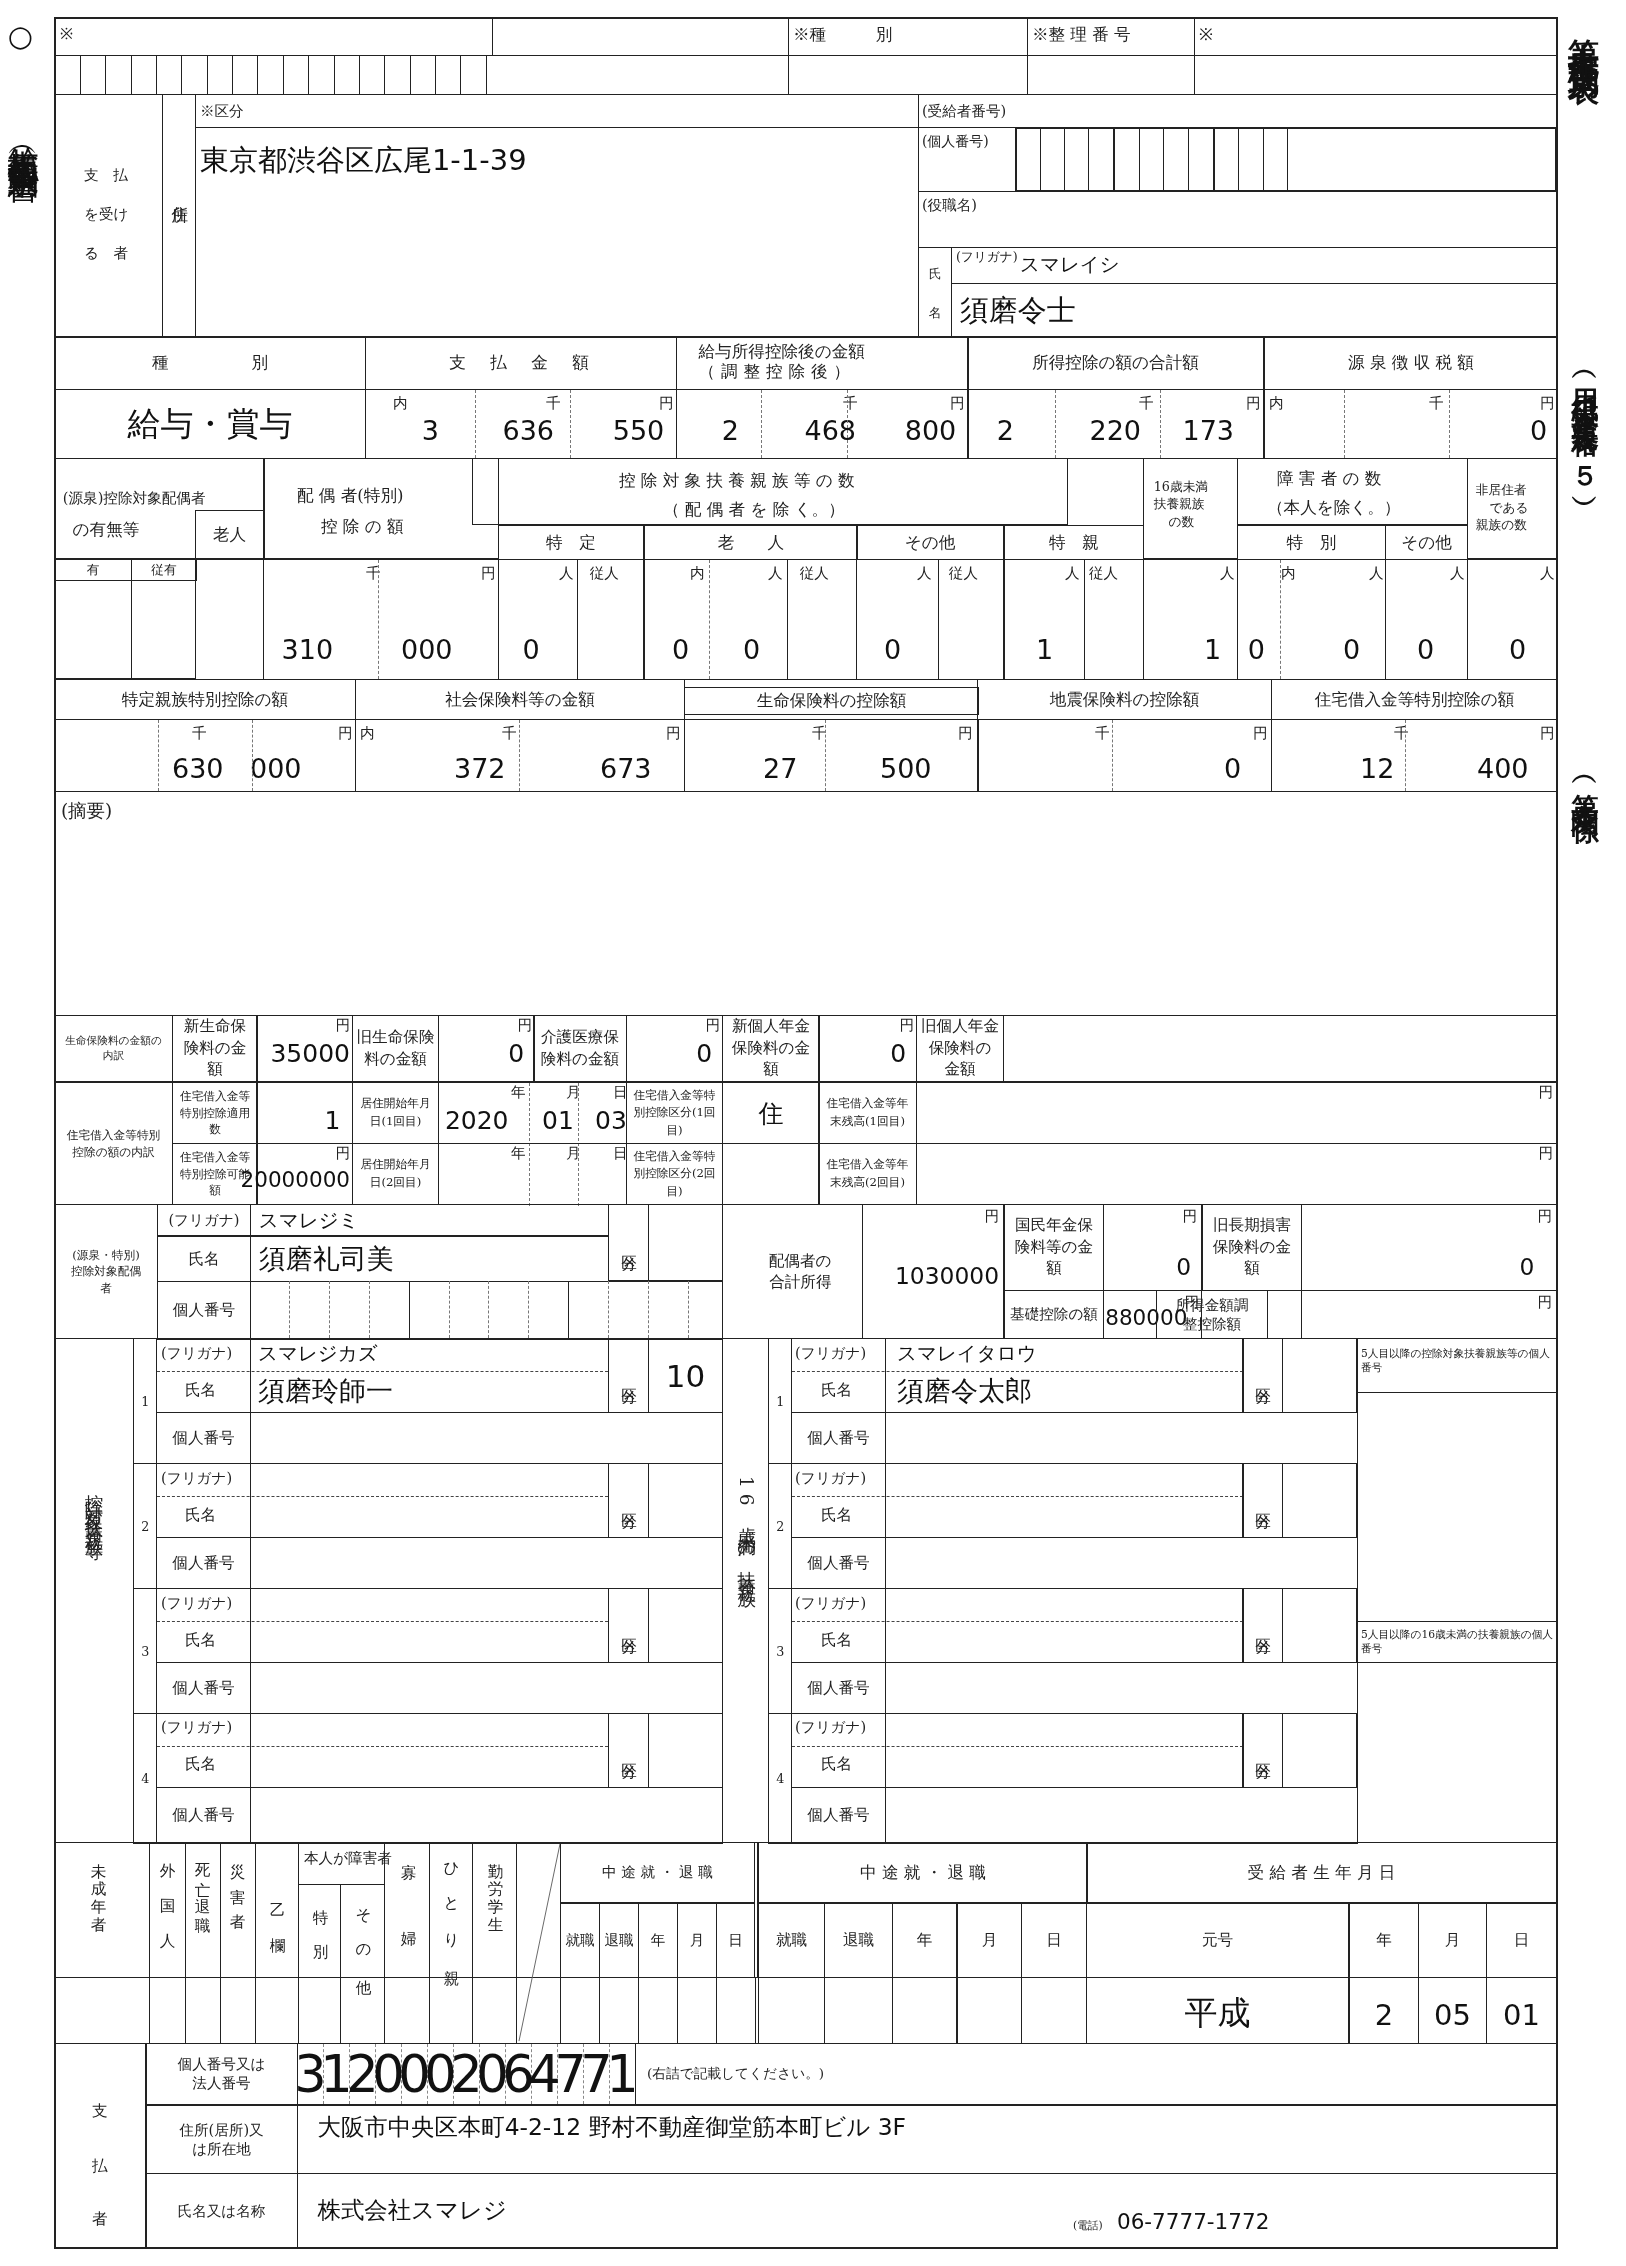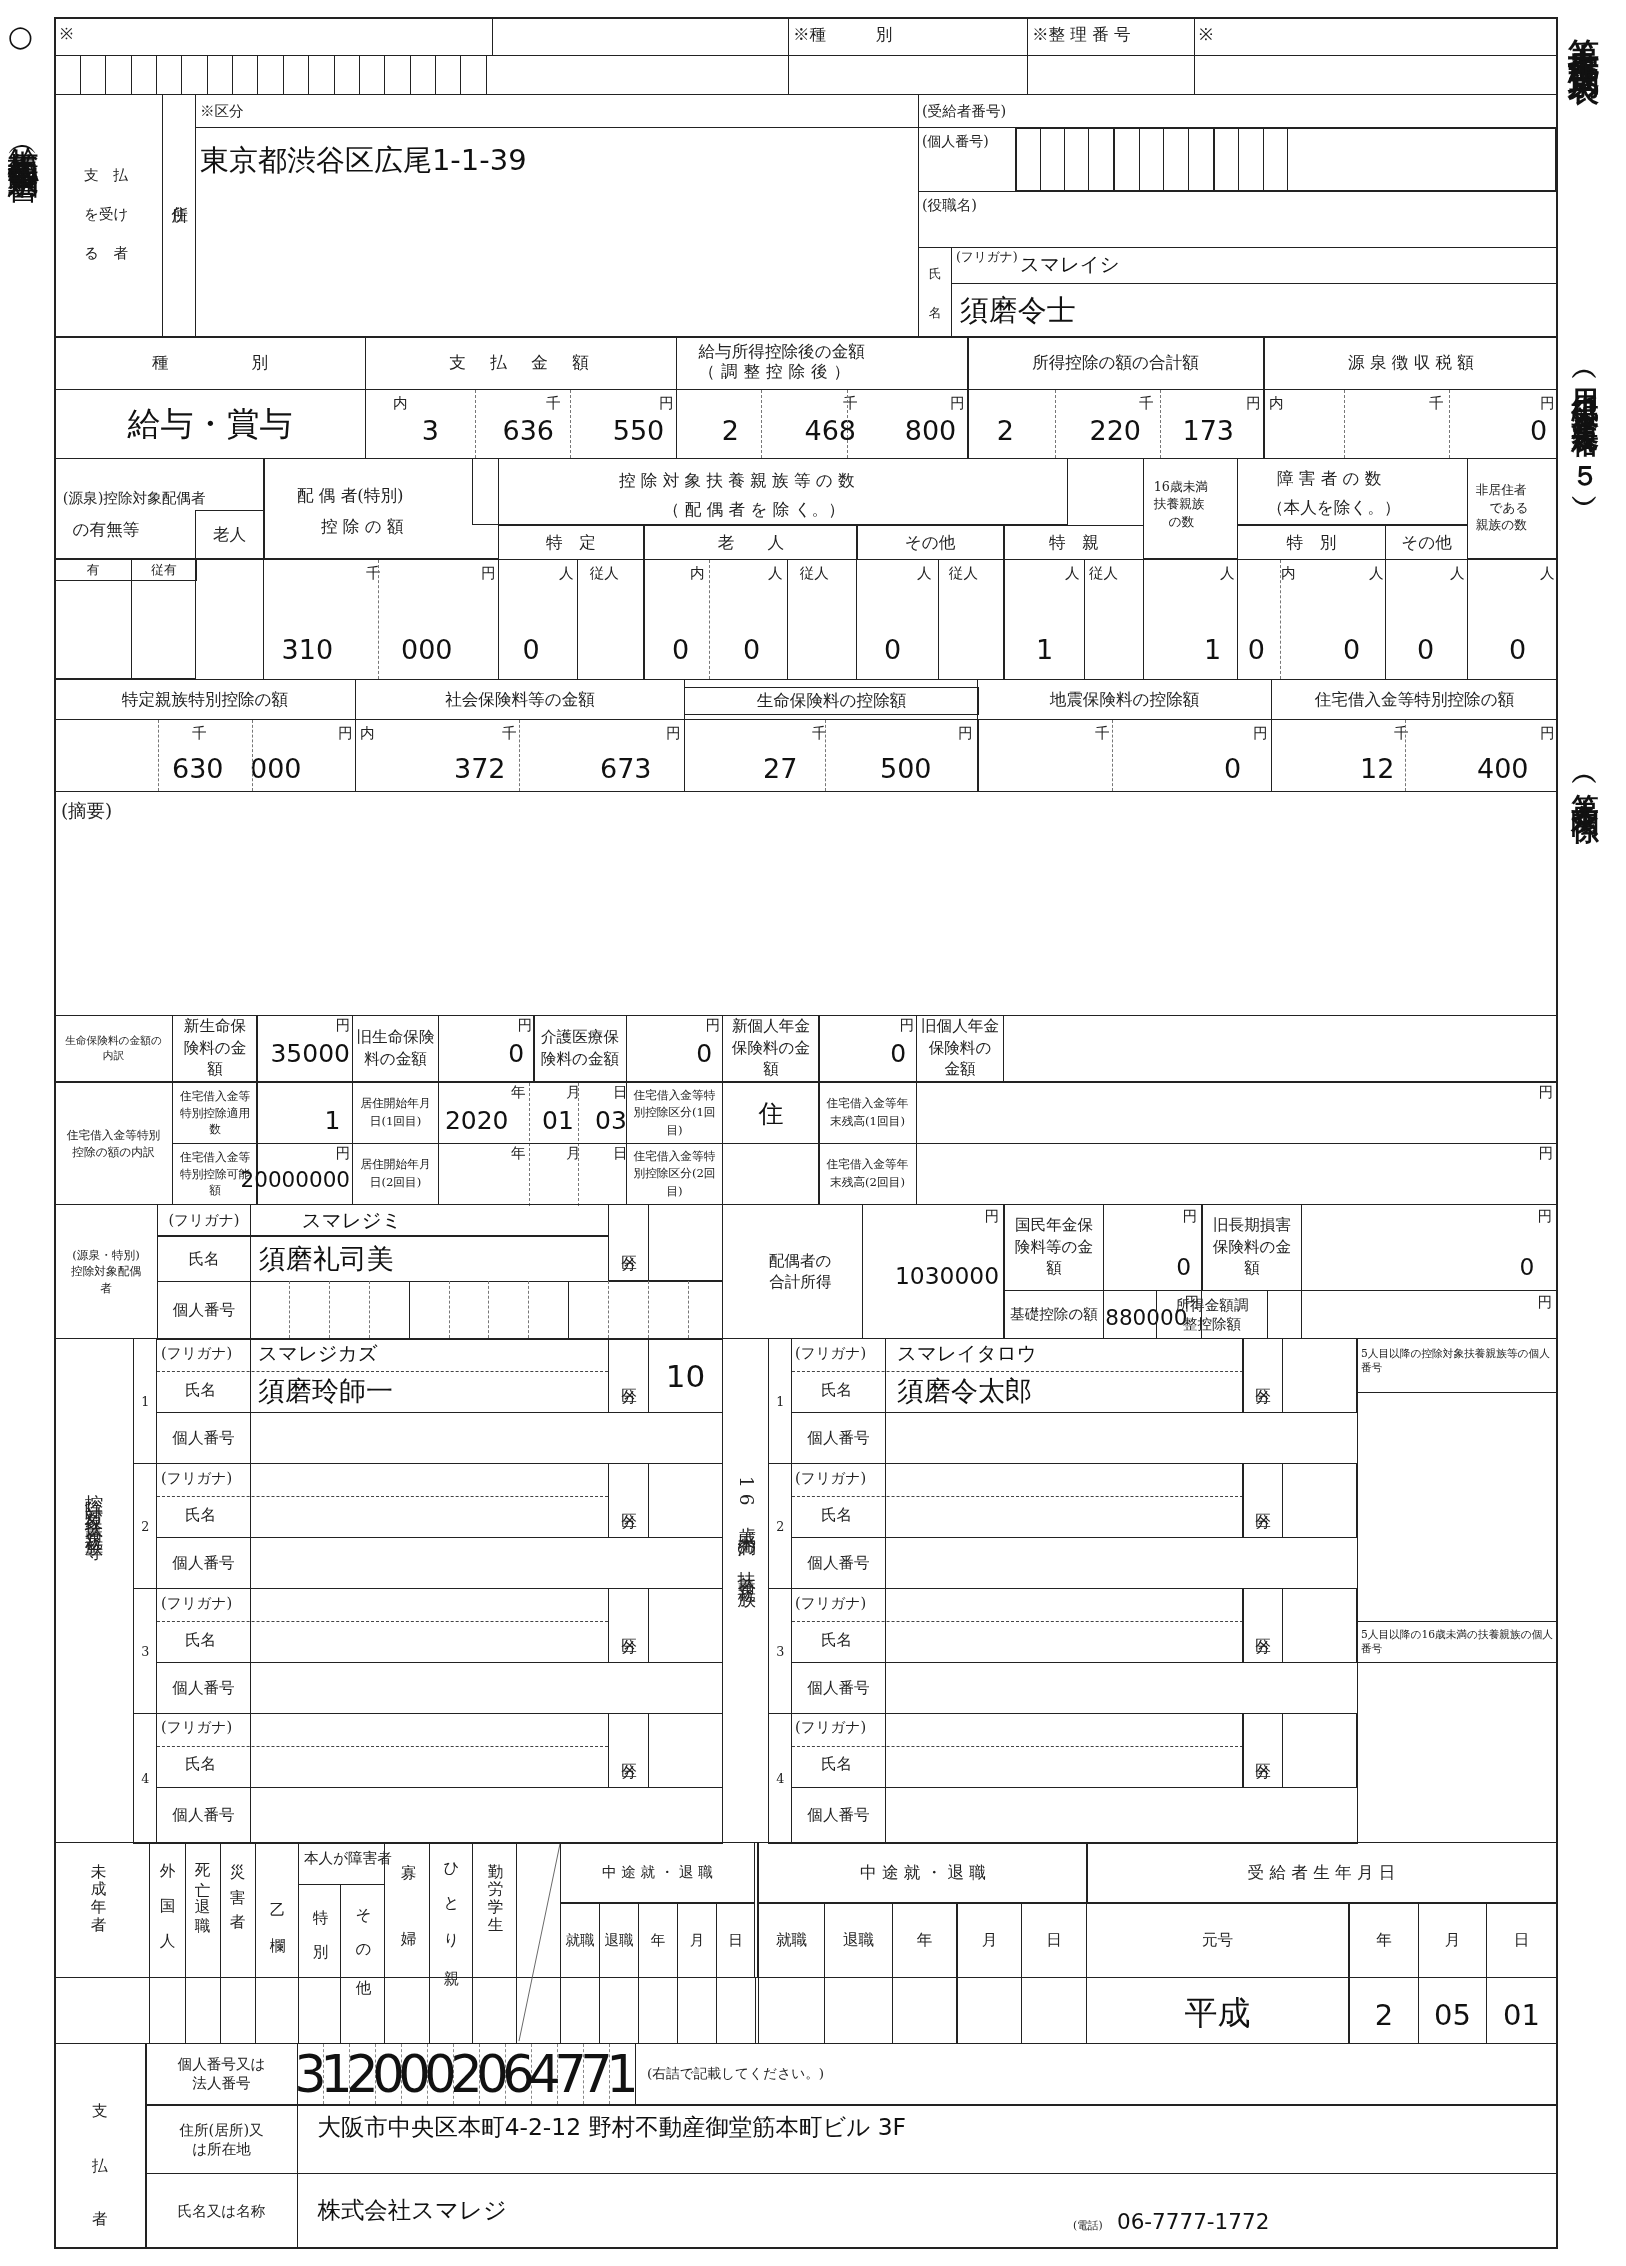--- a/index.html
+++ b/index.html
@@ -443,21 +443,21 @@
   <span class="unit" style="right:3.9px;top:2px;">円</span>
 </div>
 
 <div class="c center" style="left:54px;top:1204px;width:104px;height:135px;">
     <span class="xs" style="width:78px;white-space:normal;line-height:1.4;font-size:11.7px;">(源泉・特別)控除対象配偶者</span>
   </div>
 <div class="c center" style="left:157px;top:1204px;width:94px;height:32px;">
     <span class="sm" style="font-size:14.6px;">(フリガナ)</span>
   </div>
 <div class="c" style="left:250px;top:1204px;width:359px;height:32px;">
-    <span class="t sans" style="left:7.8px;top:5.9px;font-size:19.5px;margin-left:43px;">スマレジミ</span>
+    <span class="t sans" style="left:7.8px;top:5.9px;font-size:19.5px;">スマレジミ</span>
   </div>
 <div class="c center" style="left:157px;top:1236px;width:94px;height:46px;">
     <span class="sm" style="font-size:15.6px;">氏名</span>
   </div>
 <div class="c" style="left:250px;top:1236px;width:359px;height:46px;">
     <span class="t sans" style="left:7.8px;top:7.8px;font-size:27px;">須磨礼司美</span>
   </div>
 <div class="c center" style="left:608px;top:1204px;width:41px;height:77px;">
     <span class="sm" style="writing-mode:vertical-rl;font-size:15.6px;">区分</span>
   </div>

